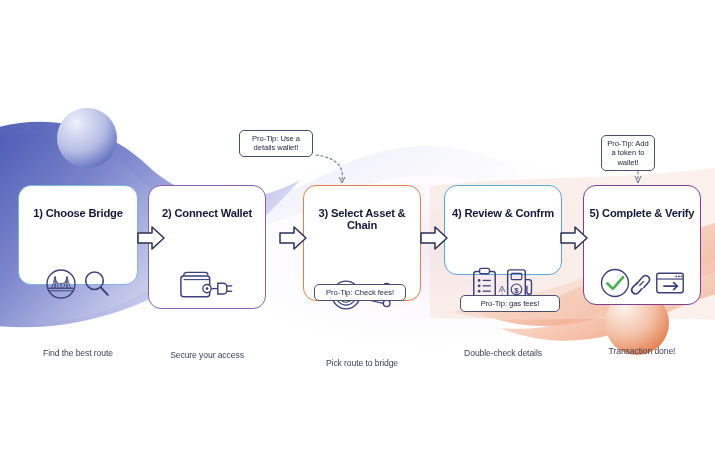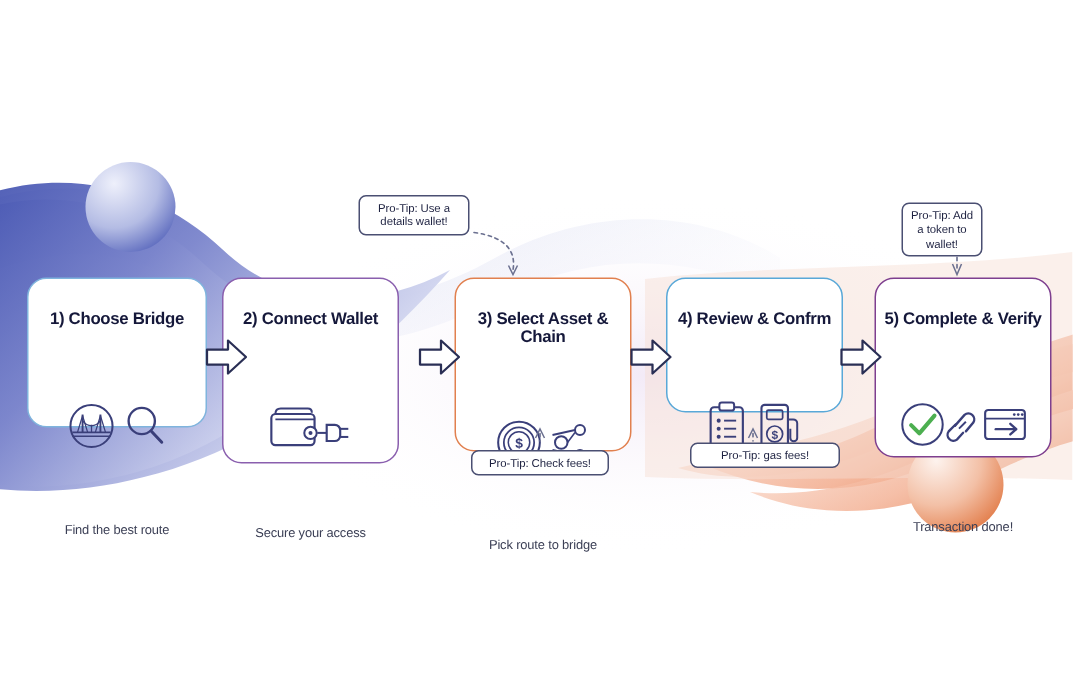--- a/index.html
+++ b/index.html
@@ -55,21 +55,21 @@
     border:1px solid #4a4f72;
     border-radius:5px;
     color:#1d2140;
     font-size:7.6px;line-height:9.4px;
     text-align:center;
     padding:3px 5px;
     letter-spacing:-0.05px;
   }
   .tip-hw{left:239px;top:130px;width:74px;}
   .tip-token{left:601px;top:135px;width:54px;}
-  .tip-fees{left:314px;top:300px;width:92px;padding:3px 4px;}
+  .tip-fees{left:314px;top:284px;width:92px;padding:3px 4px;}
   .tip-gas{left:460px;top:295px;width:100px;padding:3px 4px;}
 
   .connectors{position:absolute;left:0;top:0;width:715px;height:450px;z-index:5;}
   svg{display:block;overflow:visible;}
 </style>
 </head>
 <body>
 
 <div id="stage">
 
@@ -261,20 +261,21 @@
         </svg>
         <svg width="30" height="34" viewBox="0 0 34 38" xmlns="http://www.w3.org/2000/svg">
           <rect x="3" y="3" width="20" height="33" rx="2.4" fill="none" stroke="#3a3f7a" stroke-width="1.6"></rect>
           <rect x="7" y="7" width="12" height="7" rx="1.2" fill="none" stroke="#3a3f7a" stroke-width="1.3"></rect>
           <circle cx="13" cy="25" r="6" fill="none" stroke="#3a3f7a" stroke-width="1.3"></circle>
           <text x="13" y="29" font-family="'Liberation Sans',sans-serif" font-size="9" font-weight="bold" fill="#3a3f7a" text-anchor="middle">$</text>
           <path d="M 23 14 h 4 a 3 3 0 0 1 3 3 v 11 a 2.6 2.6 0 0 1 -5.2 0 v -7" fill="none" stroke="#3a3f7a" stroke-width="1.5"></path>
           <line x1="23" y1="36" x2="31" y2="36" stroke="#3a3f7a" stroke-width="1.2"></line>
         </svg>
       </div>
+      <div class="card-sub">Double-check details</div>
     </div>
 
     <div class="card c5">
       <div class="card-title">5) Complete &amp; Verify</div>
       <div class="card-icons" style="gap:1px">
         <svg width="32" height="32" viewBox="0 0 38 38" xmlns="http://www.w3.org/2000/svg">
           <circle cx="19" cy="19" r="16" fill="none" stroke="#3a3f7a" stroke-width="1.6"></circle>
           <path d="M 10 19.5 L 16.5 26 L 28.5 12" fill="none" stroke="#4caf50" stroke-width="3.2" stroke-linecap="round" stroke-linejoin="round"></path>
         </svg>
         <svg width="22" height="26" viewBox="0 0 24 28" xmlns="http://www.w3.org/2000/svg">

